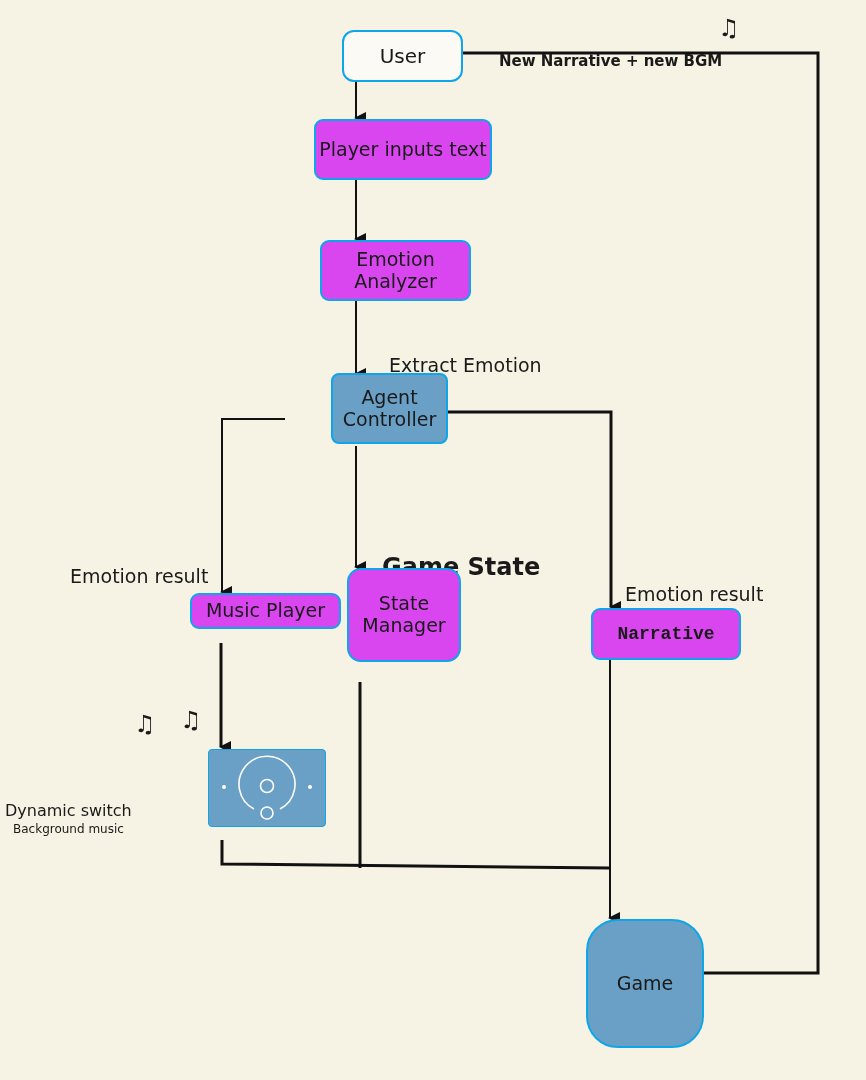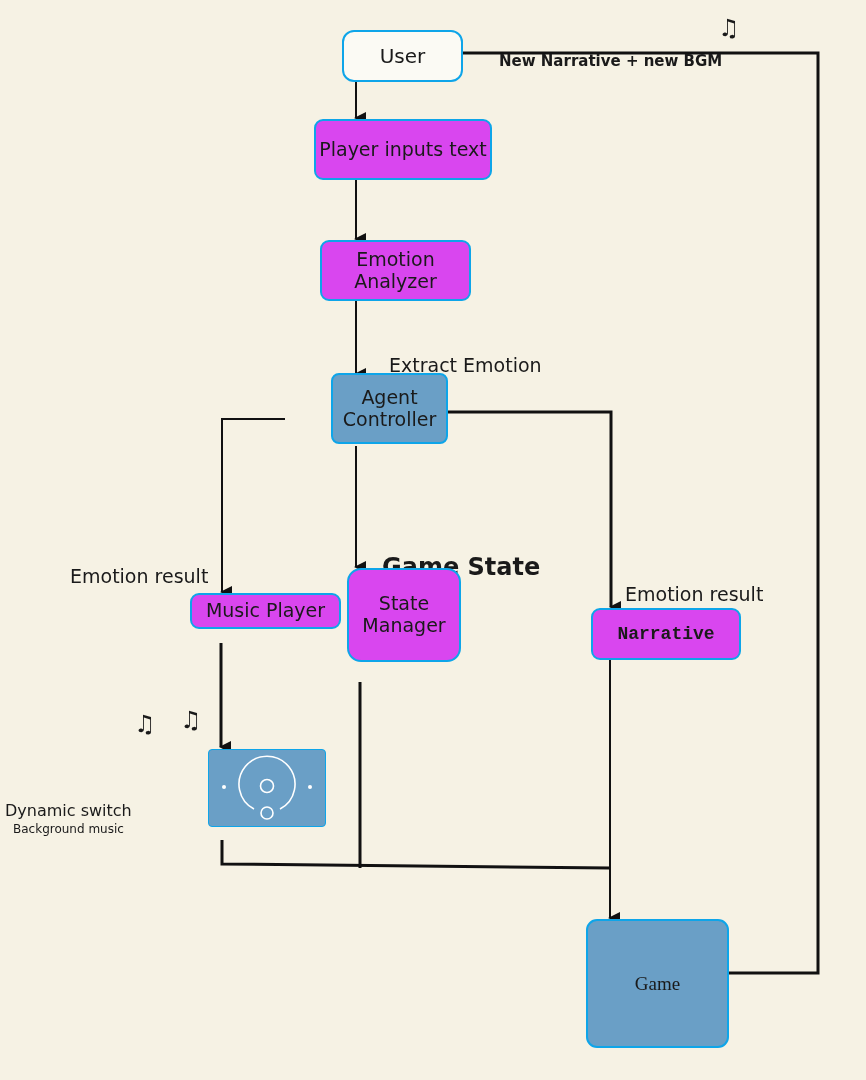--- a/index.html
+++ b/index.html
@@ -115,15 +115,15 @@
     <g stroke="#fff" stroke-width="1.6" fill="none">
       <path d="M46,60 A28,28 0 1 1 72,60"></path>
       <circle cx="59" cy="37" r="6.5"></circle>
       <circle cx="59" cy="64" r="6"></circle>
     </g>
     <circle cx="16" cy="38" r="2" fill="#fff"></circle>
     <circle cx="102" cy="38" r="2" fill="#fff"></circle>
   </svg>
 </div>
 
-<div class="node blue" style="left:539px;top:919px;width:143px;height:129px;border-radius:11px;font-family:Liberation Serif, serif;">
+<div class="node blue" style="left:539px;top:919px;width:118px;height:129px;border-radius:32px;">
   <span>Game</span>
 </div>
 
 </body></html>

